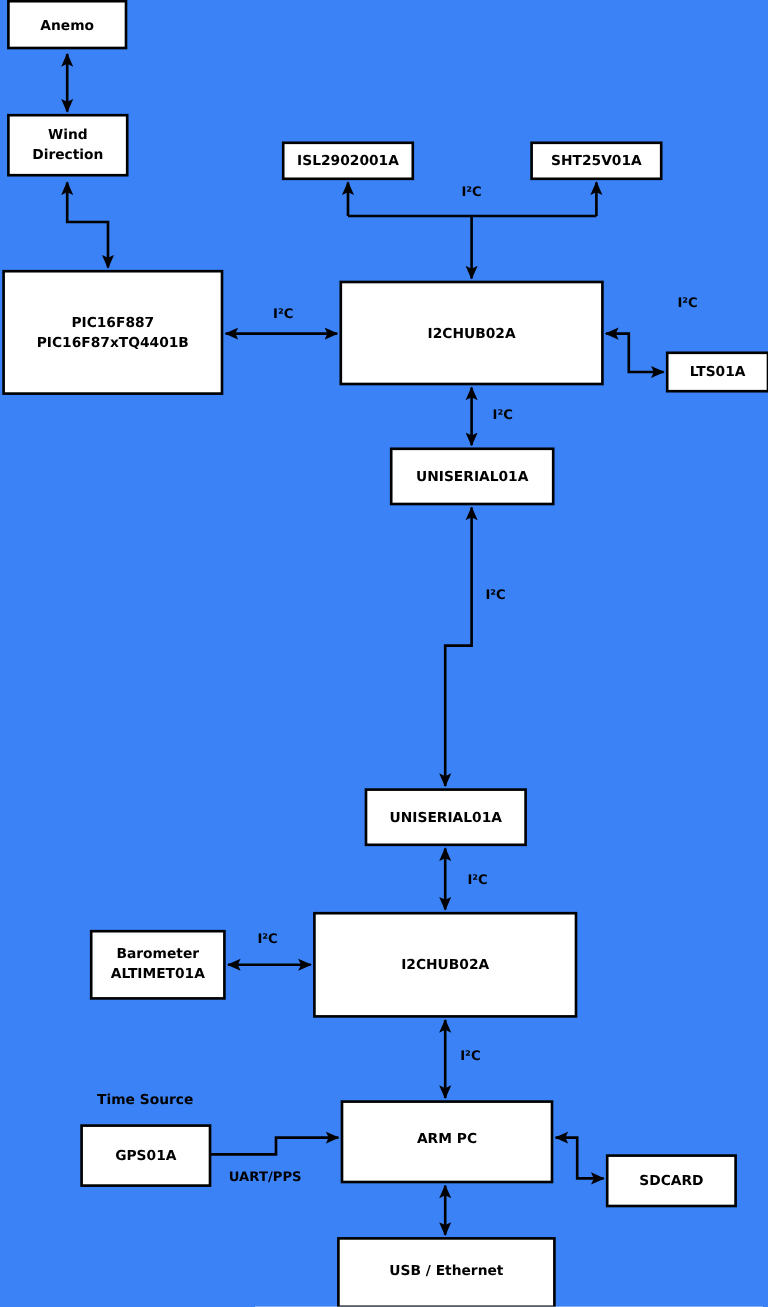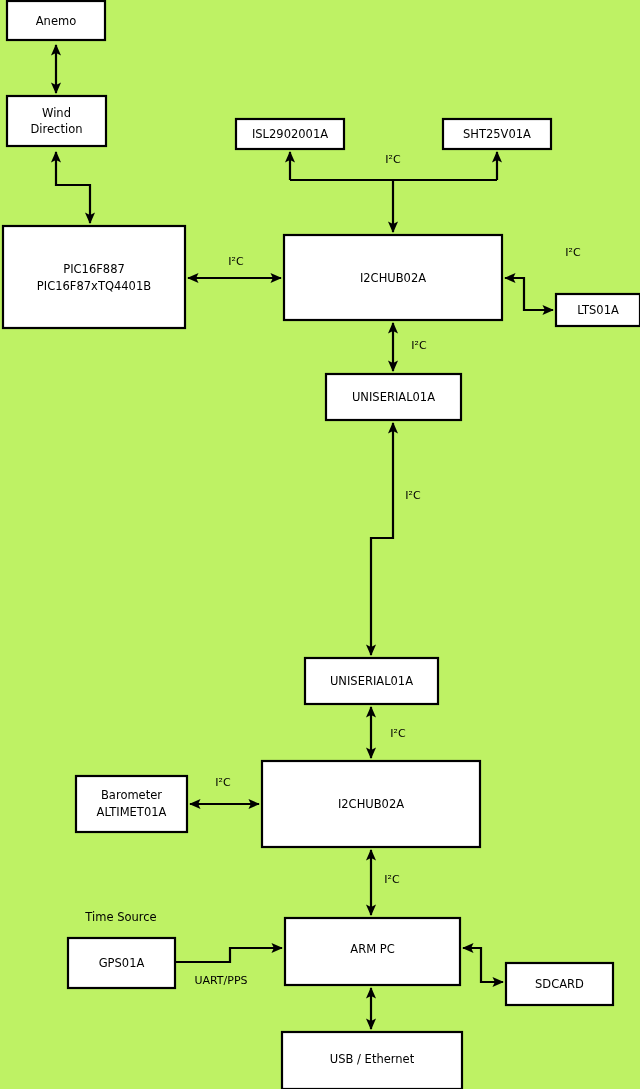--- a/index.html
+++ b/index.html
@@ -10,21 +10,22 @@
   body {
     width: 640px;
     height: 1089px;
     overflow: hidden;
     font-family: "DejaVu Sans", sans-serif;
   }
   #diagram-root {
     position: relative;
     width: 640px;
     height: 1089px;
-    background: #bef264;
+    background: #3b82f6;
+    font-weight: bold;
   }
   svg#diagram-svg {
     position: absolute;
     top: 0;
     left: 0;
     width: 640px;
     height: 1089px;
     display: block;
   }
   .node-box {

